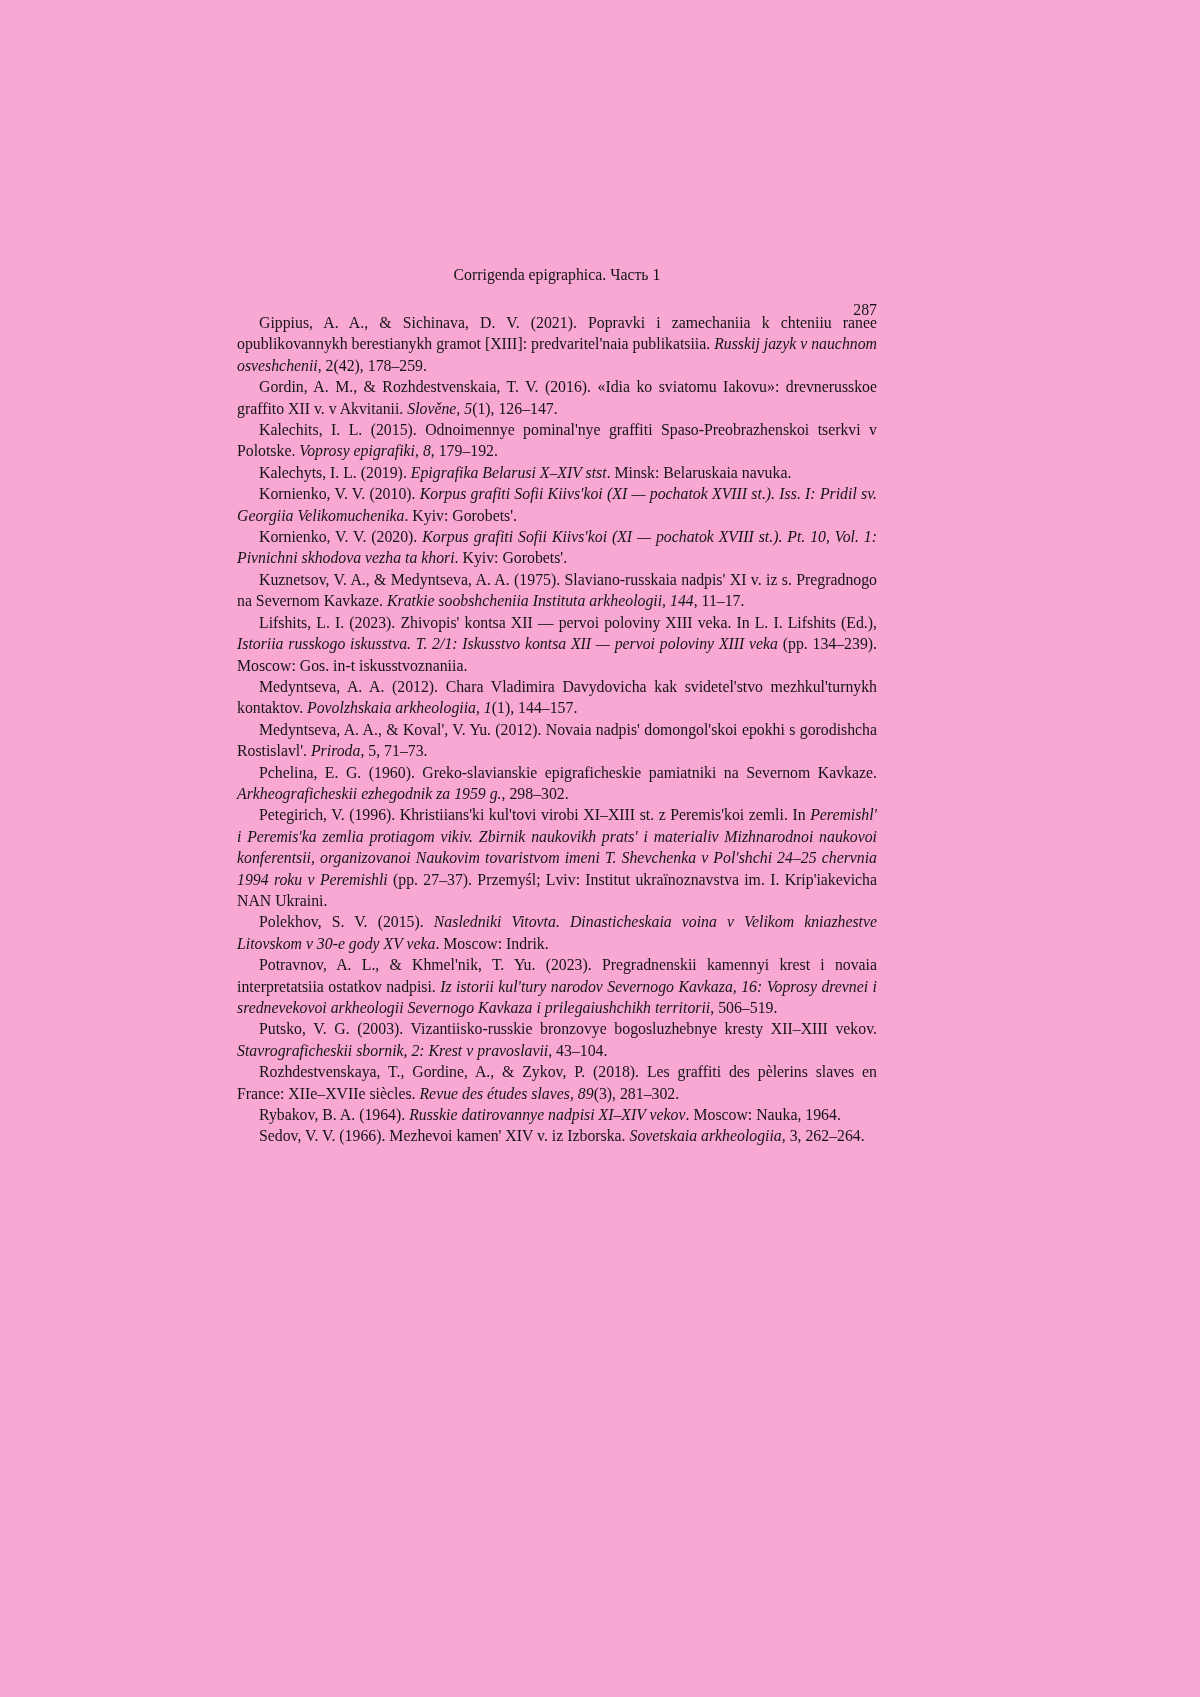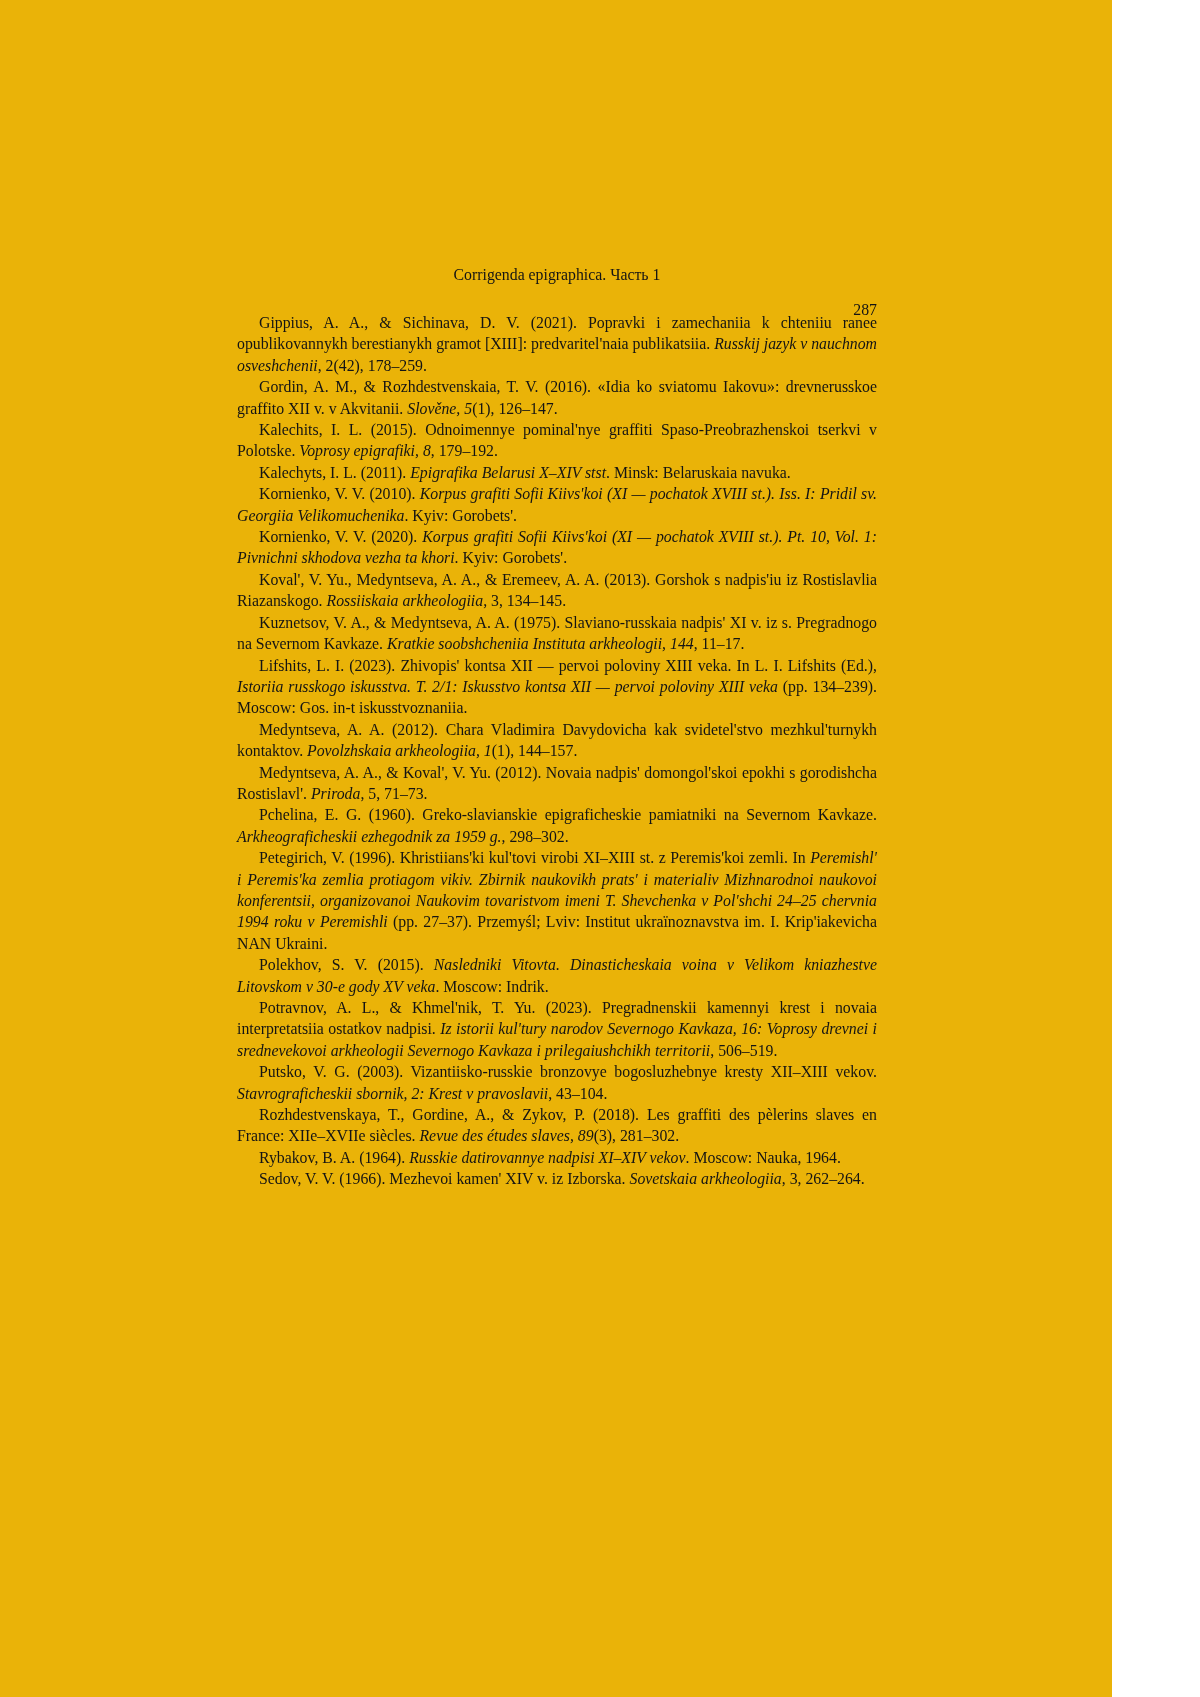--- a/index.html
+++ b/index.html
@@ -8,23 +8,23 @@
     background: #ffffff;
   }
   body {
     width: 1200px;
     height: 1697px;
     font-family: "Liberation Serif", serif;
     color: #141414;
   }
   .page {
     position: relative;
-    width: 1112px;
+    width: 1200px;
     height: 1697px;
-    background: #eab308;
+    background: #f9a8d4;
     overflow: hidden;
   }
   .content {
     position: absolute;
     left: 237px;
     top: 264px;
     width: 640px;
   }
   .header {
     position: relative;
@@ -62,24 +62,23 @@
 <div class="page">
   <div class="content">
     <div class="header">
       <span class="header-title">Corrigenda epigraphica. Часть 1</span>
       <span class="page-number">287</span>
     </div>
     <div class="references">
         <p class="ref"><span class="rm">Gippius, A. A., &amp; Sichinava, D. V. (2021). Popravki i zamechaniia k chteniiu ranee opublikovannykh berestianykh gramot [XIII]: predvaritel'naia publikatsiia. </span><span class="it">Russkij jazyk v nauchnom osveshchenii</span><span class="rm">, 2(42), 178–259.</span></p>
         <p class="ref"><span class="rm">Gordin, A. M., &amp; Rozhdestvenskaia, T. V. (2016). «Idia ko sviatomu Iakovu»: drevnerusskoe graffito XII v. v Akvitanii. </span><span class="it">Slověne, 5</span><span class="rm">(1), 126–147.</span></p>
         <p class="ref"><span class="rm">Kalechits, I. L. (2015). Odnoimennye pominal'nye graffiti Spaso-Preobrazhenskoi tserkvi v Polotske. </span><span class="it">Voprosy epigrafiki, 8</span><span class="rm">, 179–192.</span></p>
-        <p class="ref"><span class="rm">Kalechyts, I. L. (2011). </span><span class="it">Epigrafika Belarusi X–XIV stst</span><span class="rm">. Minsk: Belaruskaia navuka.</span></p>
+        <p class="ref"><span class="rm">Kalechyts, I. L. (2019). </span><span class="it">Epigrafika Belarusi X–XIV stst</span><span class="rm">. Minsk: Belaruskaia navuka.</span></p>
         <p class="ref"><span class="rm">Kornienko, V. V. (2010). </span><span class="it">Korpus grafiti Sofii Kiivs'koi (XI — pochatok XVIII st.). Iss. I: Pridil sv. Georgiia Velikomuchenika</span><span class="rm">. Kyiv: Gorobets'.</span></p>
         <p class="ref"><span class="rm">Kornienko, V. V. (2020). </span><span class="it">Korpus grafiti Sofii Kiivs'koi (XI — pochatok XVIII st.). Pt. 10, Vol. 1: Pivnichni skhodova vezha ta khori</span><span class="rm">. Kyiv: Gorobets'.</span></p>
-        <p class="ref"><span class="rm">Koval', V. Yu., Medyntseva, A. A., &amp; Eremeev, A. A. (2013). Gorshok s nadpis'iu iz Rostislavlia Riazanskogo. </span><span class="it">Rossiiskaia arkheologiia</span><span class="rm">, 3, 134–145.</span></p>
         <p class="ref"><span class="rm">Kuznetsov, V. A., &amp; Medyntseva, A. A. (1975). Slaviano-russkaia nadpis' XI v. iz s. Pregradnogo na Severnom Kavkaze. </span><span class="it">Kratkie soobshcheniia Instituta arkheologii, 144</span><span class="rm">, 11–17.</span></p>
         <p class="ref"><span class="rm">Lifshits, L. I. (2023). Zhivopis' kontsa XII — pervoi poloviny XIII veka. In L. I. Lifshits (Ed.), </span><span class="it">Istoriia russkogo iskusstva. T. 2/1: Iskusstvo kontsa XII — pervoi poloviny XIII veka</span><span class="rm"> (pp. 134–239). Moscow: Gos. in-t iskusstvoznaniia.</span></p>
         <p class="ref"><span class="rm">Medyntseva, A. A. (2012). Chara Vladimira Davydovicha kak svidetel'stvo mezhkul'turnykh kontaktov. </span><span class="it">Povolzhskaia arkheologiia, 1</span><span class="rm">(1), 144–157.</span></p>
         <p class="ref"><span class="rm">Medyntseva, A. A., &amp; Koval', V. Yu. (2012). Novaia nadpis' domongol'skoi epokhi s gorodishcha Rostislavl'. </span><span class="it">Priroda</span><span class="rm">, 5, 71–73.</span></p>
         <p class="ref"><span class="rm">Pchelina, E. G. (1960). Greko-slavianskie epigraficheskie pamiatniki na Severnom Kavkaze. </span><span class="it">Arkheograficheskii ezhegodnik za 1959 g.</span><span class="rm">, 298–302.</span></p>
         <p class="ref"><span class="rm">Petegirich, V. (1996). Khristiians'ki kul'tovi virobi XI–XIII st. z Peremis'koi zemli. In </span><span class="it">Peremishl' i Peremis'ka zemlia protiagom vikiv. Zbirnik naukovikh prats' i materialiv Mizhnarodnoi naukovoi konferentsii, organizovanoi Naukovim tovaristvom imeni T. Shevchenka v Pol'shchi 24–25 chervnia 1994 roku v Peremishli</span><span class="rm"> (pp. 27–37). Przemyśl; Lviv: Institut ukraïnoznavstva im. I. Krip'iakevicha NAN Ukraini.</span></p>
         <p class="ref"><span class="rm">Polekhov, S. V. (2015). </span><span class="it">Nasledniki Vitovta. Dinasticheskaia voina v Velikom kniazhestve Litovskom v 30-e gody XV veka</span><span class="rm">. Moscow: Indrik.</span></p>
         <p class="ref"><span class="rm">Potravnov, A. L., &amp; Khmel'nik, T. Yu. (2023). Pregradnenskii kamennyi krest i novaia interpretatsiia ostatkov nadpisi. </span><span class="it">Iz istorii kul'tury narodov Severnogo Kavkaza, 16: Voprosy drevnei i srednevekovoi arkheologii Severnogo Kavkaza i prilegaiushchikh territorii</span><span class="rm">, 506–519.</span></p>
         <p class="ref"><span class="rm">Putsko, V. G. (2003). Vizantiisko-russkie bronzovye bogosluzhebnye kresty XII–XIII vekov. </span><span class="it">Stavrograficheskii sbornik, 2: Krest v pravoslavii</span><span class="rm">, 43–104.</span></p>
         <p class="ref"><span class="rm">Rozhdestvenskaya, T., Gordine, A., &amp; Zykov, P. (2018). Les graffiti des pèlerins slaves en France: XIIe–XVIIe siècles. </span><span class="it">Revue des études slaves, 89</span><span class="rm">(3), 281–302.</span></p>

